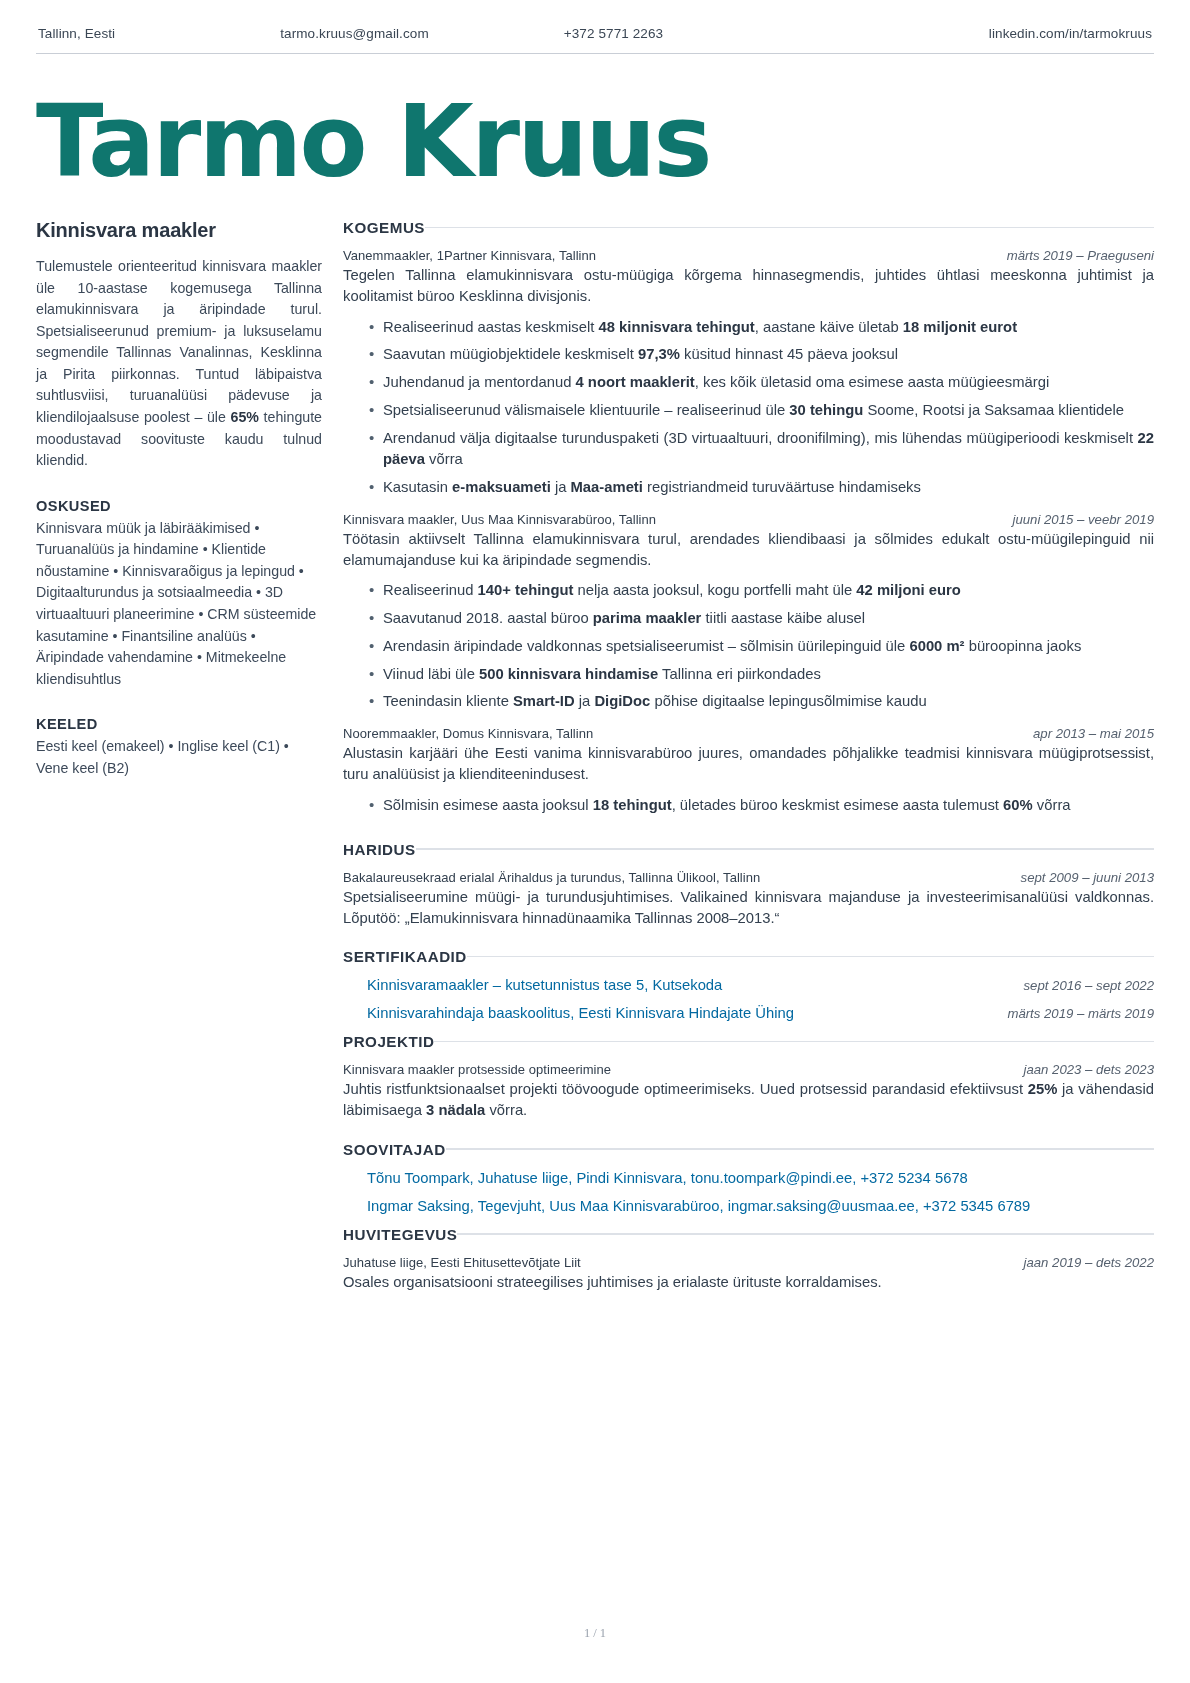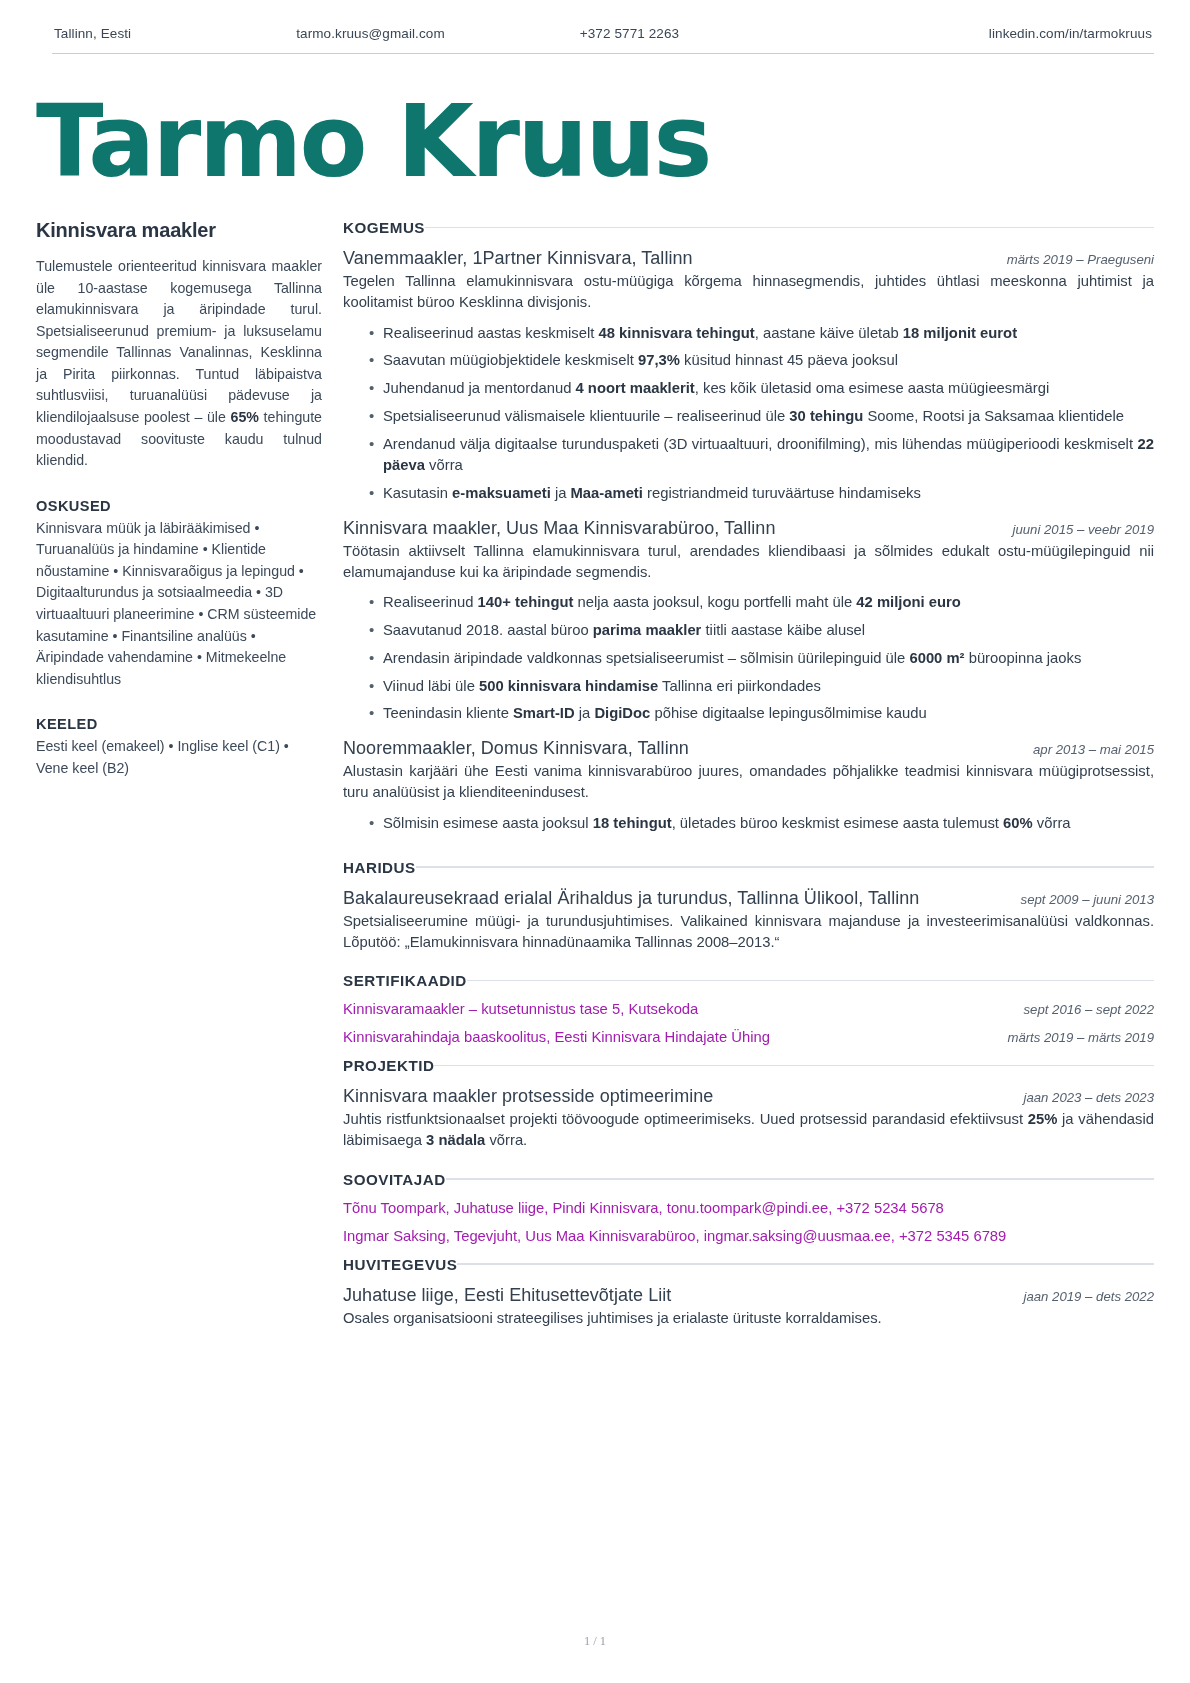--- a/index.html
+++ b/index.html
@@ -22,21 +22,20 @@
     position: relative;
   }
 
   
   .contactbar {
     display: flex;
     justify-content: space-between;
     align-items: center;
     padding: 0 2px 12px 2px;
     border-bottom: 1.6px solid #c9ced6;
-    margin-left: 16px;
   }
   .contactbar .citem {
     font-size: 13.5px;
     color: #3a4654;
     letter-spacing: 0.1px;
     white-space: nowrap;
   }
   .contactbar .citem:nth-child(1) { flex: 0 0 auto; }
   .contactbar .citem:nth-child(2) { margin-left: 165px; }
   .contactbar .citem:nth-child(3) { margin-left: 135px; }
@@ -122,21 +121,21 @@
   }
 
   .entry { margin-bottom: 13px; }
   .entry-head {
     display: flex;
     align-items: baseline;
     justify-content: space-between;
     gap: 16px;
   }
   .entry-title {
-    font-size: 18px;
+    font-size: 13px;
     color: #33404f;
     letter-spacing: 0.05px;
   }
   .entry-date {
     font-size: 13.2px;
     font-style: italic;
     color: #56616f;
     white-space: nowrap;
     flex: 0 0 auto;
   }
@@ -175,30 +174,31 @@
 
   .simple-line {
     display: flex;
     align-items: baseline;
     justify-content: space-between;
     gap: 16px;
     margin-bottom: 12px;
   }
   .simple-line .txt {
     font-size: 14.8px;
-    color: #a21caf;
+    color: #0369a1;
+    margin-left: 24px;
   }
   .gap-md { height: 11px; }
   .gap-sm { height: 6px; }
 
   
   .footer {
     position: absolute;
     left: 0; right: 0;
-    bottom: 34px;
+    bottom: 42px;
     text-align: center;
     font-size: 12.5px;
     color: #9aa2ad;
     font-family: "Liberation Serif", serif;
   }
 </style>
 </head>
 <body>
 
 <div class="page">

